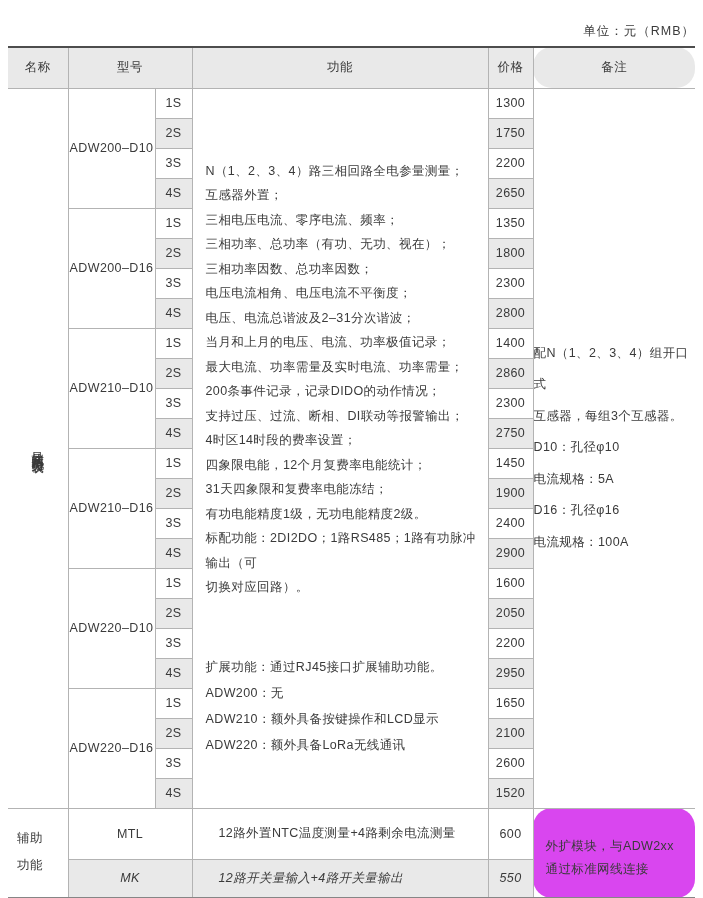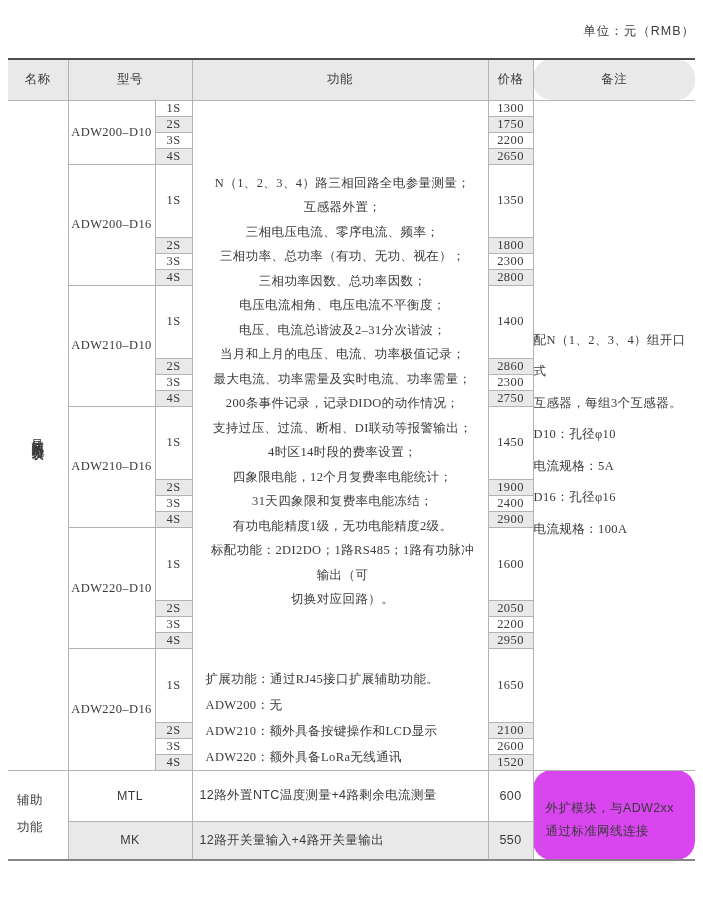--- a/index.html
+++ b/index.html
@@ -10,66 +10,66 @@
     color: #3a3a3a;
   }
   .page { position: relative; width: 703px; height: 898px; background: #fff; overflow: hidden; margin-top: 18px; }
 
   .unit-label {
     position: absolute; top: 5px; right: 8px;
     font-size: 12.5px; letter-spacing: 1px;
   }
 
   table.spec {
-    position: absolute; left: 8px; top: 40px; width: 687px;
+    position: absolute; left: 8px; top: 28px; width: 687px;
     border-collapse: collapse; table-layout: fixed;
     border-top: 2px solid #4d4d4d;
     border-bottom: 2px solid #868686;
     font-size: 12.5px;
   }
   .spec th, .spec td {
     border: 1px solid #b3b3b3;
     font-weight: normal;
     text-align: center; vertical-align: middle;
     letter-spacing: 0.4px;
     overflow: hidden;
   }
   .spec th { height: 41px; background: #e9e9e9; border-top: none; }
   .edge-l { border-left: none !important; }
   .edge-r { border-right: none !important; border-radius: 19px; }
-  tr.mr > td { height: 16px; font-family: Liberation Serif, serif; }
+  tr.mr > td { height: 30px; }
   tr.aux-r1 > td { height: 48px; }
-  tr.aux-r2 > td { height: 35px; }
+  tr.aux-r2 > td { height: 35px; font-style: italic; }
   .shade { background: #e9e9e9; }
 
   td.cat-main { background: #fff; }
   .vtext {
     display: inline-block;
     writing-mode: vertical-lr; text-orientation: upright;
     letter-spacing: 1px; line-height: 14px;
   }
 
   td.func-main {
     text-align: left; vertical-align: top;
     padding: 70px 8px 0 13px; background: #fff;
   }
-  .func-block { line-height: 24.5px; white-space: pre-line; text-align: center; }
+  .func-block { line-height: 24.5px; white-space: pre-line; }
   .func-notes { margin-top: 54px; line-height: 26px; white-space: pre-line; }
 
   td.remark-main {
     text-align: left; vertical-align: middle;
     line-height: 31.5px; white-space: pre-line; background: #fff;
   }
   td.remark-aux {
     text-align: left; vertical-align: middle;
     padding: 26px 4px 16px 12px; line-height: 23px; white-space: pre-line; background: #d946ef;
   }
   td.cat-aux { text-align: left; vertical-align: middle; padding-left: 9px; background: #fff; }
   td.cat-aux .wrap2 { display: inline-block; width: 27px; line-height: 27px; font-family: Liberation Mono, monospace; }
-  td.func-aux { text-align: left; padding-left: 7px; }
+  td.func-aux { text-align: left; padding-left: 26px; }
 </style>
 </head>
 <body>
 
 <div class="page">
 
   <div class="unit-label">单位：元（RMB）</div>
 
   <table class="spec">
     <colgroup>

